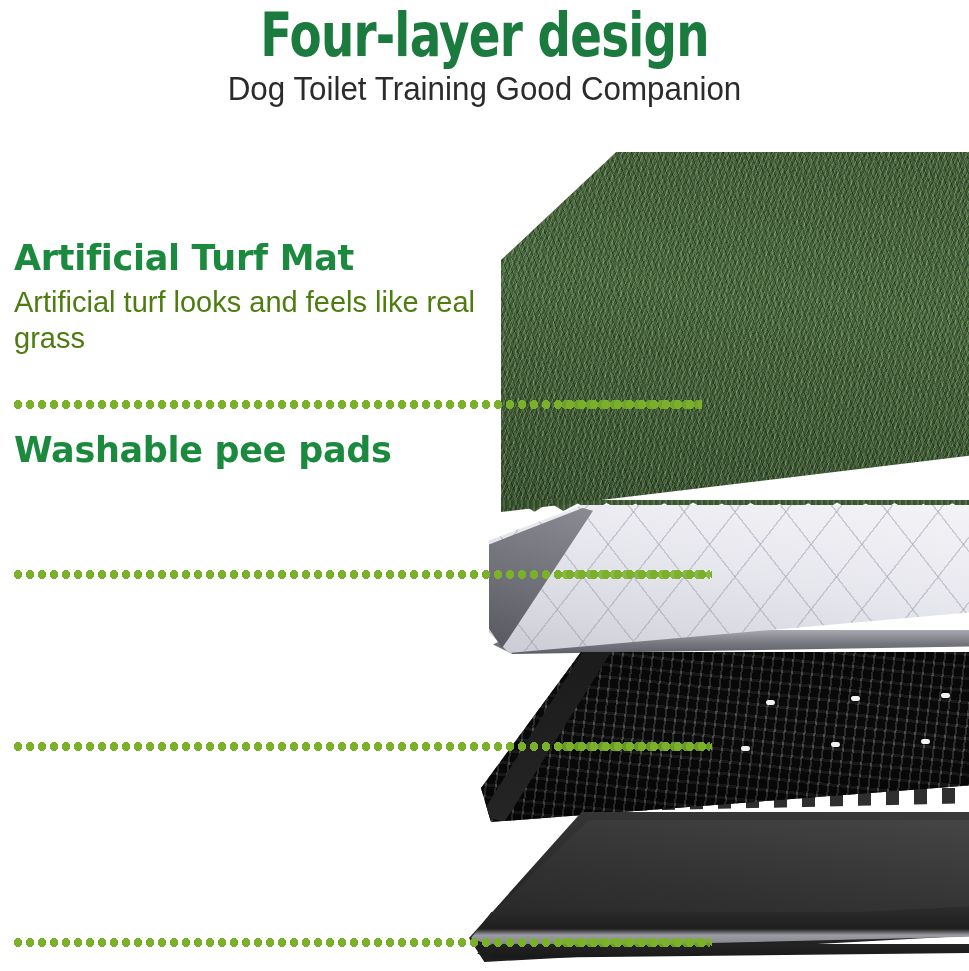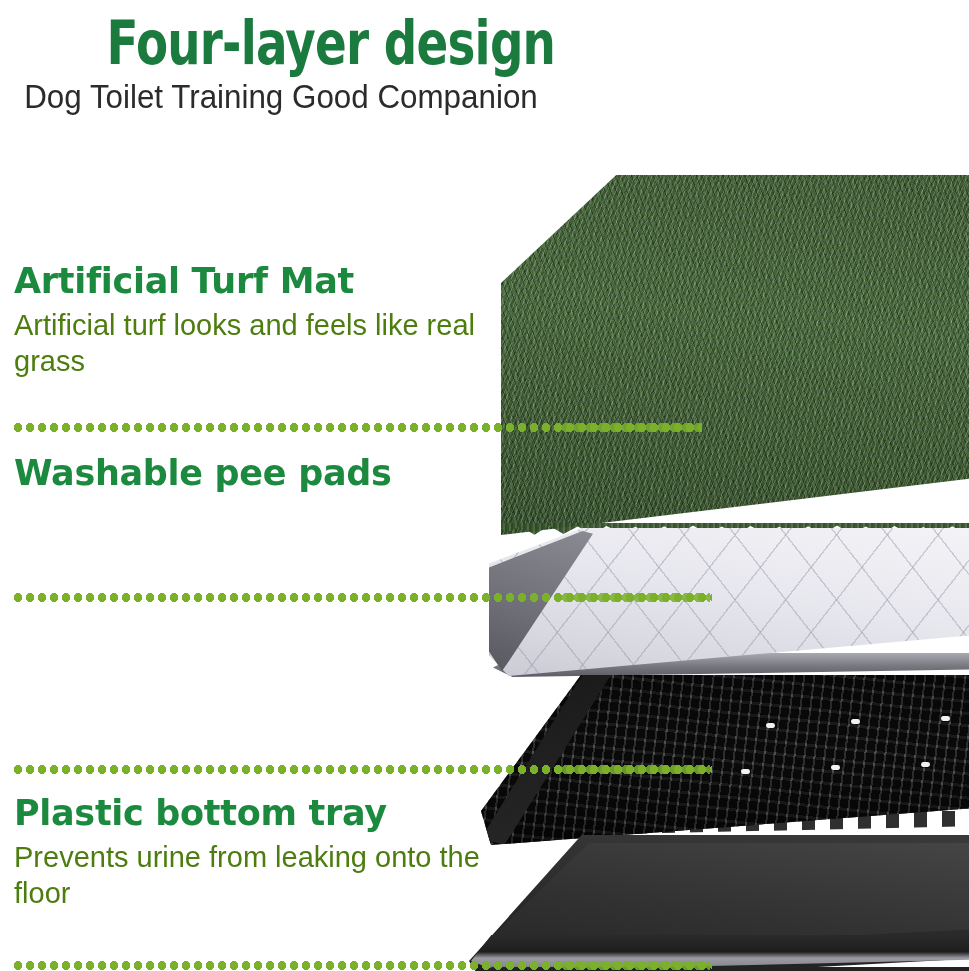--- a/index.html
+++ b/index.html
@@ -4,21 +4,21 @@
 <style>
   * { margin:0; padding:0; box-sizing:border-box; }
   html,body { width:969px; height:971px; background:#ffffff; }
   body {
     font-family:"Liberation Sans", sans-serif;
     position:relative;
     overflow:hidden;
   }
 
   
-  .header { width:100%; padding-top:12px; }
+  .header { width:100%; text-align:center; padding-top:4px; }
   .main-title {
     font-family:"DejaVu Sans", sans-serif;
     font-weight:700;
     font-size:60px;
     line-height:62px;
     letter-spacing:-1px;
     color:#1b7a3d;
     transform:scaleX(0.78);
     transform-origin:center top;
     white-space:nowrap;
@@ -28,21 +28,21 @@
     font-weight:300;
     font-size:33px;
     line-height:38px;
     color:#2b2b2b;
     margin-top:4px;
     transform:scaleX(0.95);
     white-space:nowrap;
   }
 
   
-  .stage { position:absolute; inset:0;margin-top:23px; }
+  .stage { position:absolute; inset:0; }
 
   
   .feature { position:absolute; left:14px; width:500px; }
   .feature .f-title {
     font-family:"DejaVu Sans", sans-serif;
     font-weight:700;
     font-size:35px;
     line-height:40px;
     color:#1b8a3e;
     letter-spacing:-0.3px;
@@ -218,24 +218,20 @@
     <div class="f-desc">Artificial turf looks and feels like real grass</div>
   </div>
 
   <div class="feature" style="top:430px">
     <div class="f-title">Washable pee pads</div>
   </div>
 
   <div class="feature" style="top:600px">
   </div>
 
-  <div class="feature" style="top:770px">
-    <div class="f-title">Plastic bottom tray</div>
-    <div class="f-desc">Prevents urine from leaking onto the floor</div>
-  </div>
 
   <div class="dotline under" style="top:400px; width:690px;"></div>
   <div class="dotline under" style="top:570px; width:700px;"></div>
   <div class="dotline under" style="top:742px; width:700px;"></div>
   <div class="dotline under" style="top:938px; width:700px;"></div>
 
   <div class="dotline" style="top:400px; left:560px; width:140px; opacity:.85;"></div>
   <div class="dotline" style="top:570px; left:560px; width:150px; opacity:.85;"></div>
   <div class="dotline" style="top:742px; left:560px; width:150px; opacity:.85;"></div>
   <div class="dotline" style="top:938px; left:560px; width:150px; opacity:.85;"></div>

